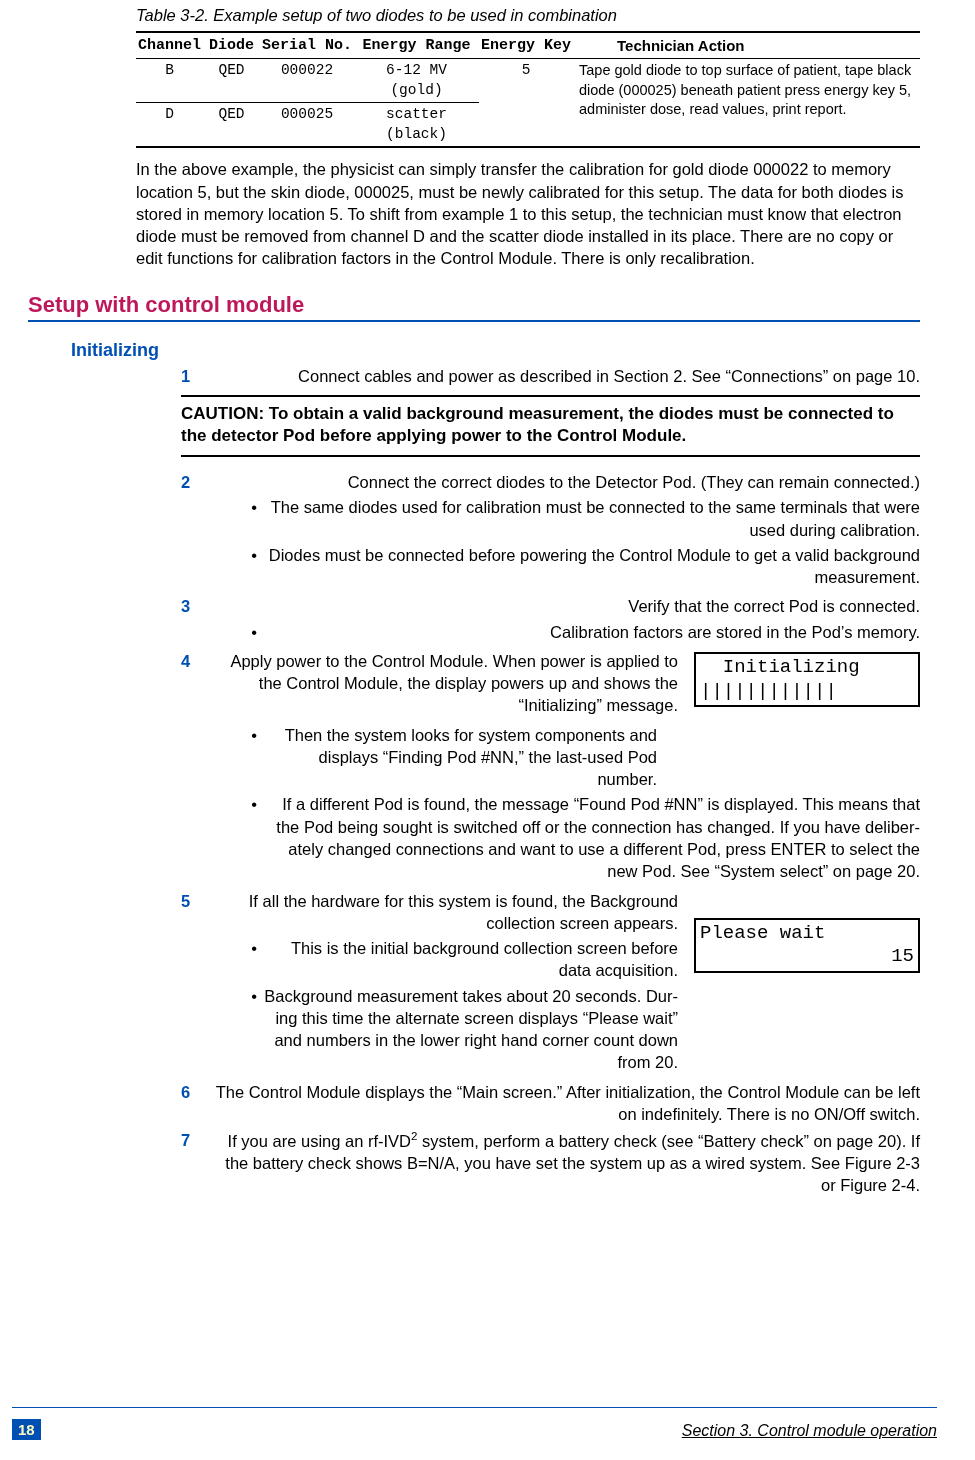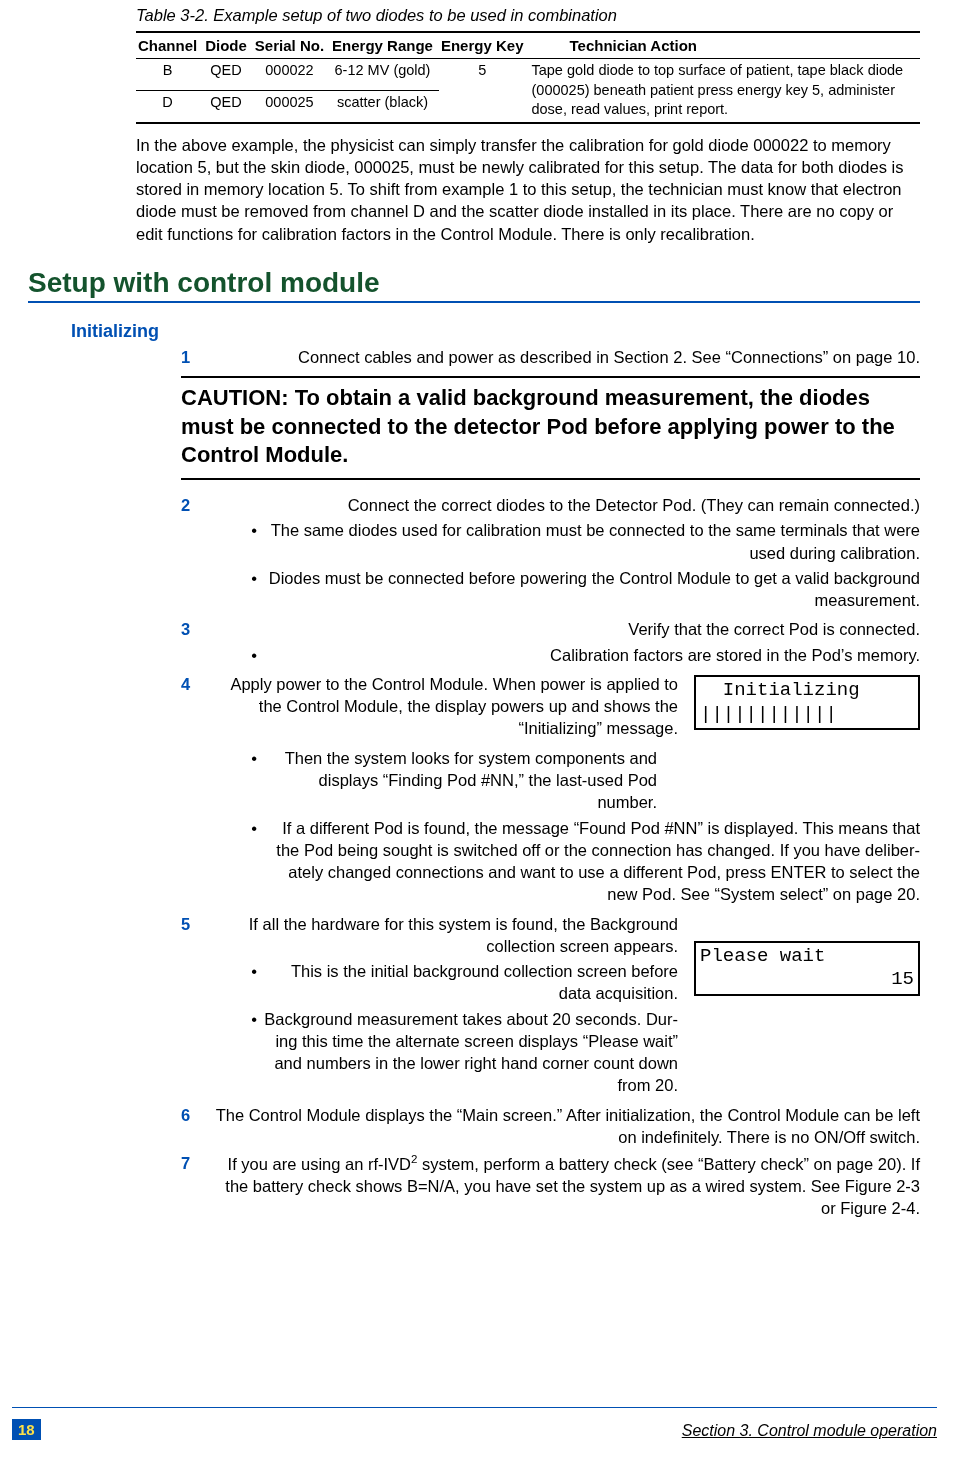--- a/index.html
+++ b/index.html
@@ -38,33 +38,33 @@
     border-top: 2px solid #000;
     border-bottom: 1.5px solid #000;
     white-space: nowrap;
   }
   table.data td {
     padding: 2px 6px 2px 2px;
     vertical-align: top;
     font-size: 14.5px;
     line-height: 1.35;
   }
-  table.data td.ctr, table.data th.ctr { text-align: center; }
+  table.data td.ctr, table.data th.ctr { text-align: center; font-family: Liberation Mono, monospace; }
   table.data tbody { border-bottom: 2px solid #000; }
   table.data td.row-divider { border-bottom: 1px solid #000; }
   .para {
     font-size: 16.5px;
     line-height: 1.35;
     margin: 6px 0 18px 0;
   }
   .h-setup {
-    color: #14532d;
+    color: #be185d;
     font-family: Arial, Helvetica, sans-serif;
     font-weight: bold;
-    font-size: 28px;
+    font-size: 22px;
     margin: 22px 0 2px 0;
   }
   .hr-blue { border: 0; border-top: 2px solid #0050b3; margin: 0 0 18px 0; }
   .h-sub {
     color: #0050b3;
     font-weight: bold;
     font-size: 18px;
     margin: 6px 0 4px 43px;
   }
   .step-row {
@@ -78,21 +78,21 @@
     font-weight: bold;
     min-width: 26px;
     flex: 0 0 26px;
   }
   .step-body { flex: 1; text-align: right; }
   .caution-block {
     border-top: 2px solid #000;
     border-bottom: 2px solid #000;
     margin: 8px 0 14px 153px;
     padding: 6px 0 8px 0;
-    font-size: 22px;
+    font-size: 17px;
     line-height: 1.3;
     font-family: "Arial Narrow", Arial, Helvetica, sans-serif;
     font-stretch: condensed;
     font-weight: bold;
   }
   .bullet-row {
     display: flex;
     margin: 3px 0 3px 26px;
   }
   .bullet-dot { flex: 0 0 24px; }
@@ -121,21 +121,21 @@
     position: absolute;
     left: 0; right: 0; bottom: 20px;
     display:flex;
     justify-content:space-between;
     align-items:flex-end;
     padding: 0 38px 0 12px;
     box-sizing:border-box;
   }
   .footer .pg {
     background:#0050b3;
-    color:#fde047;
+    color:#fef9c3;
     font-weight:bold;
     font-size:15px;
     padding:2px 6px;
   }
   .footer .section {
     font-style: italic;
     font-size: 16px;
     text-decoration: underline;
   }
   .hr-footer { border:0; border-top:1.5px solid #0050b3; position:absolute; left:12px; right:38px; bottom:44px; }

